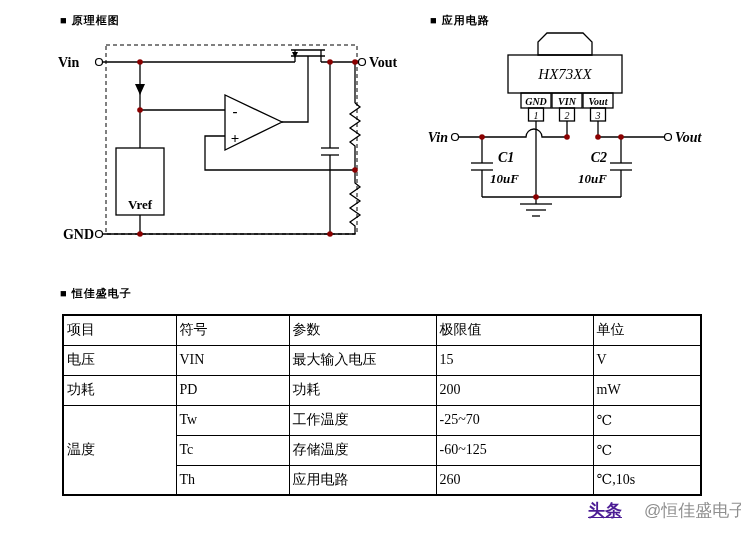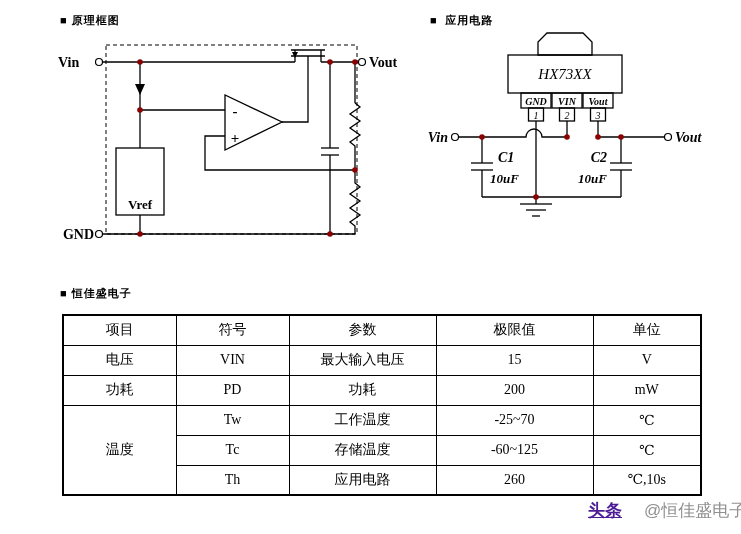--- a/index.html
+++ b/index.html
@@ -18,37 +18,37 @@
   svg { display: block; font-family: "Liberation Serif", "DejaVu Serif", serif; }
   svg text { fill: #000; }
 
   table.ratings {
     position: absolute; left: 62px; top: 314px;
     width: 638px; table-layout: fixed;
     border-collapse: collapse; border: 2px solid #000;
     font-size: 14px;
   }
   table.ratings th, table.ratings td {
-    border: 1px solid #000; text-align: center; vertical-align: middle;
+    border: 1px solid #000; text-align: left; vertical-align: middle;
     font-weight: normal; height: 30px; padding: 0 3px;
   }
 
   .watermark {
     position: absolute; left: 588px; top: 499px;
     font-family: "Liberation Sans", "DejaVu Sans", sans-serif;
     font-size: 17px; font-weight: bold; white-space: nowrap;
   }
   .wm-brand { color: #4c1d95; text-decoration: underline; }
   .wm-handle { color: #8f8f8f; margin-left: 22px; font-weight: normal; }
 </style>
 </head>
 <body>
 
 <div class="sec-title" style="left:60px; top:13px;">■ 原理框图</div>
-<div class="sec-title" style="left:430px; top:13px;font-family:Liberation Mono, monospace;">■ 应用电路</div>
+<div class="sec-title" style="left:430px; top:13px;">■ 应用电路</div>
 <div class="sec-title" style="left:60px; top:286px;">■ 恒佳盛电子</div>
 
 <div class="diagram" style="left:28px; top:38px;">
   <svg width="385" height="215" viewBox="0 0 385 215">
     <g stroke="#000" stroke-width="1.3" fill="none">
       <rect x="78" y="7" width="251" height="189" stroke-width="1" stroke-dasharray="4 3"></rect>
 
       <line x1="74.5" y1="24" x2="267" y2="24"></line>
       <line x1="293" y1="24" x2="330.5" y2="24"></line>
 

